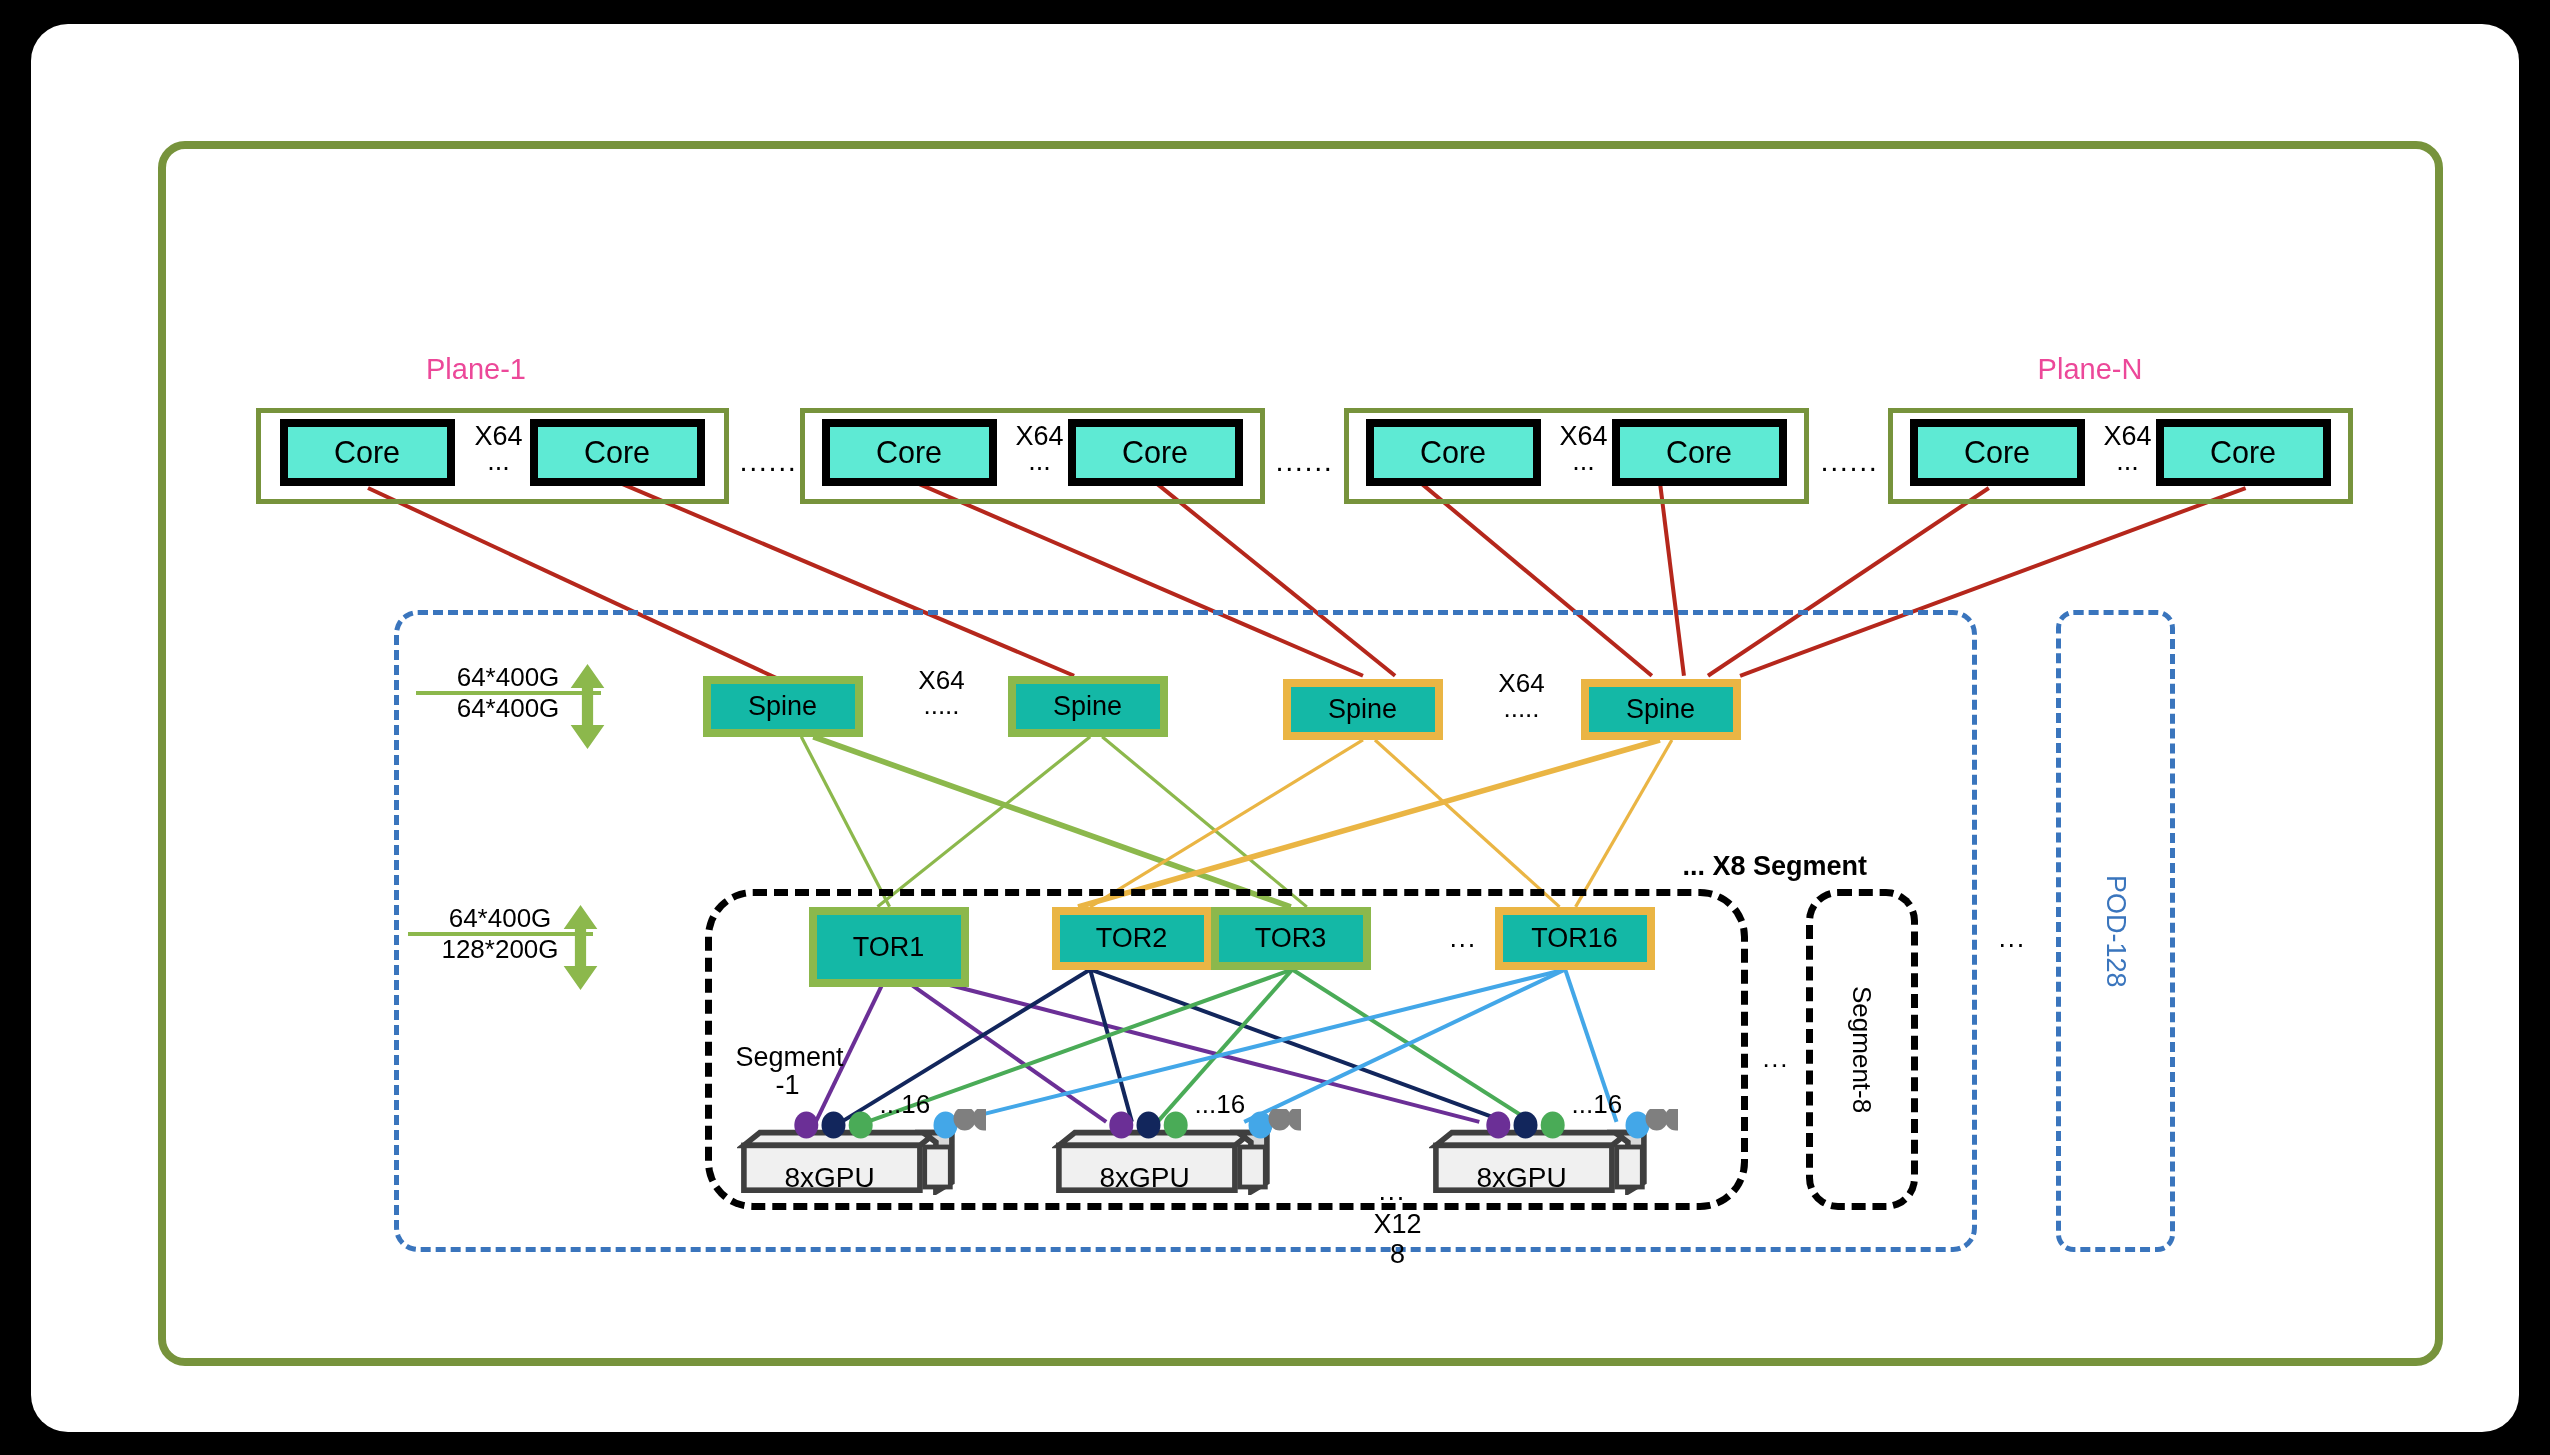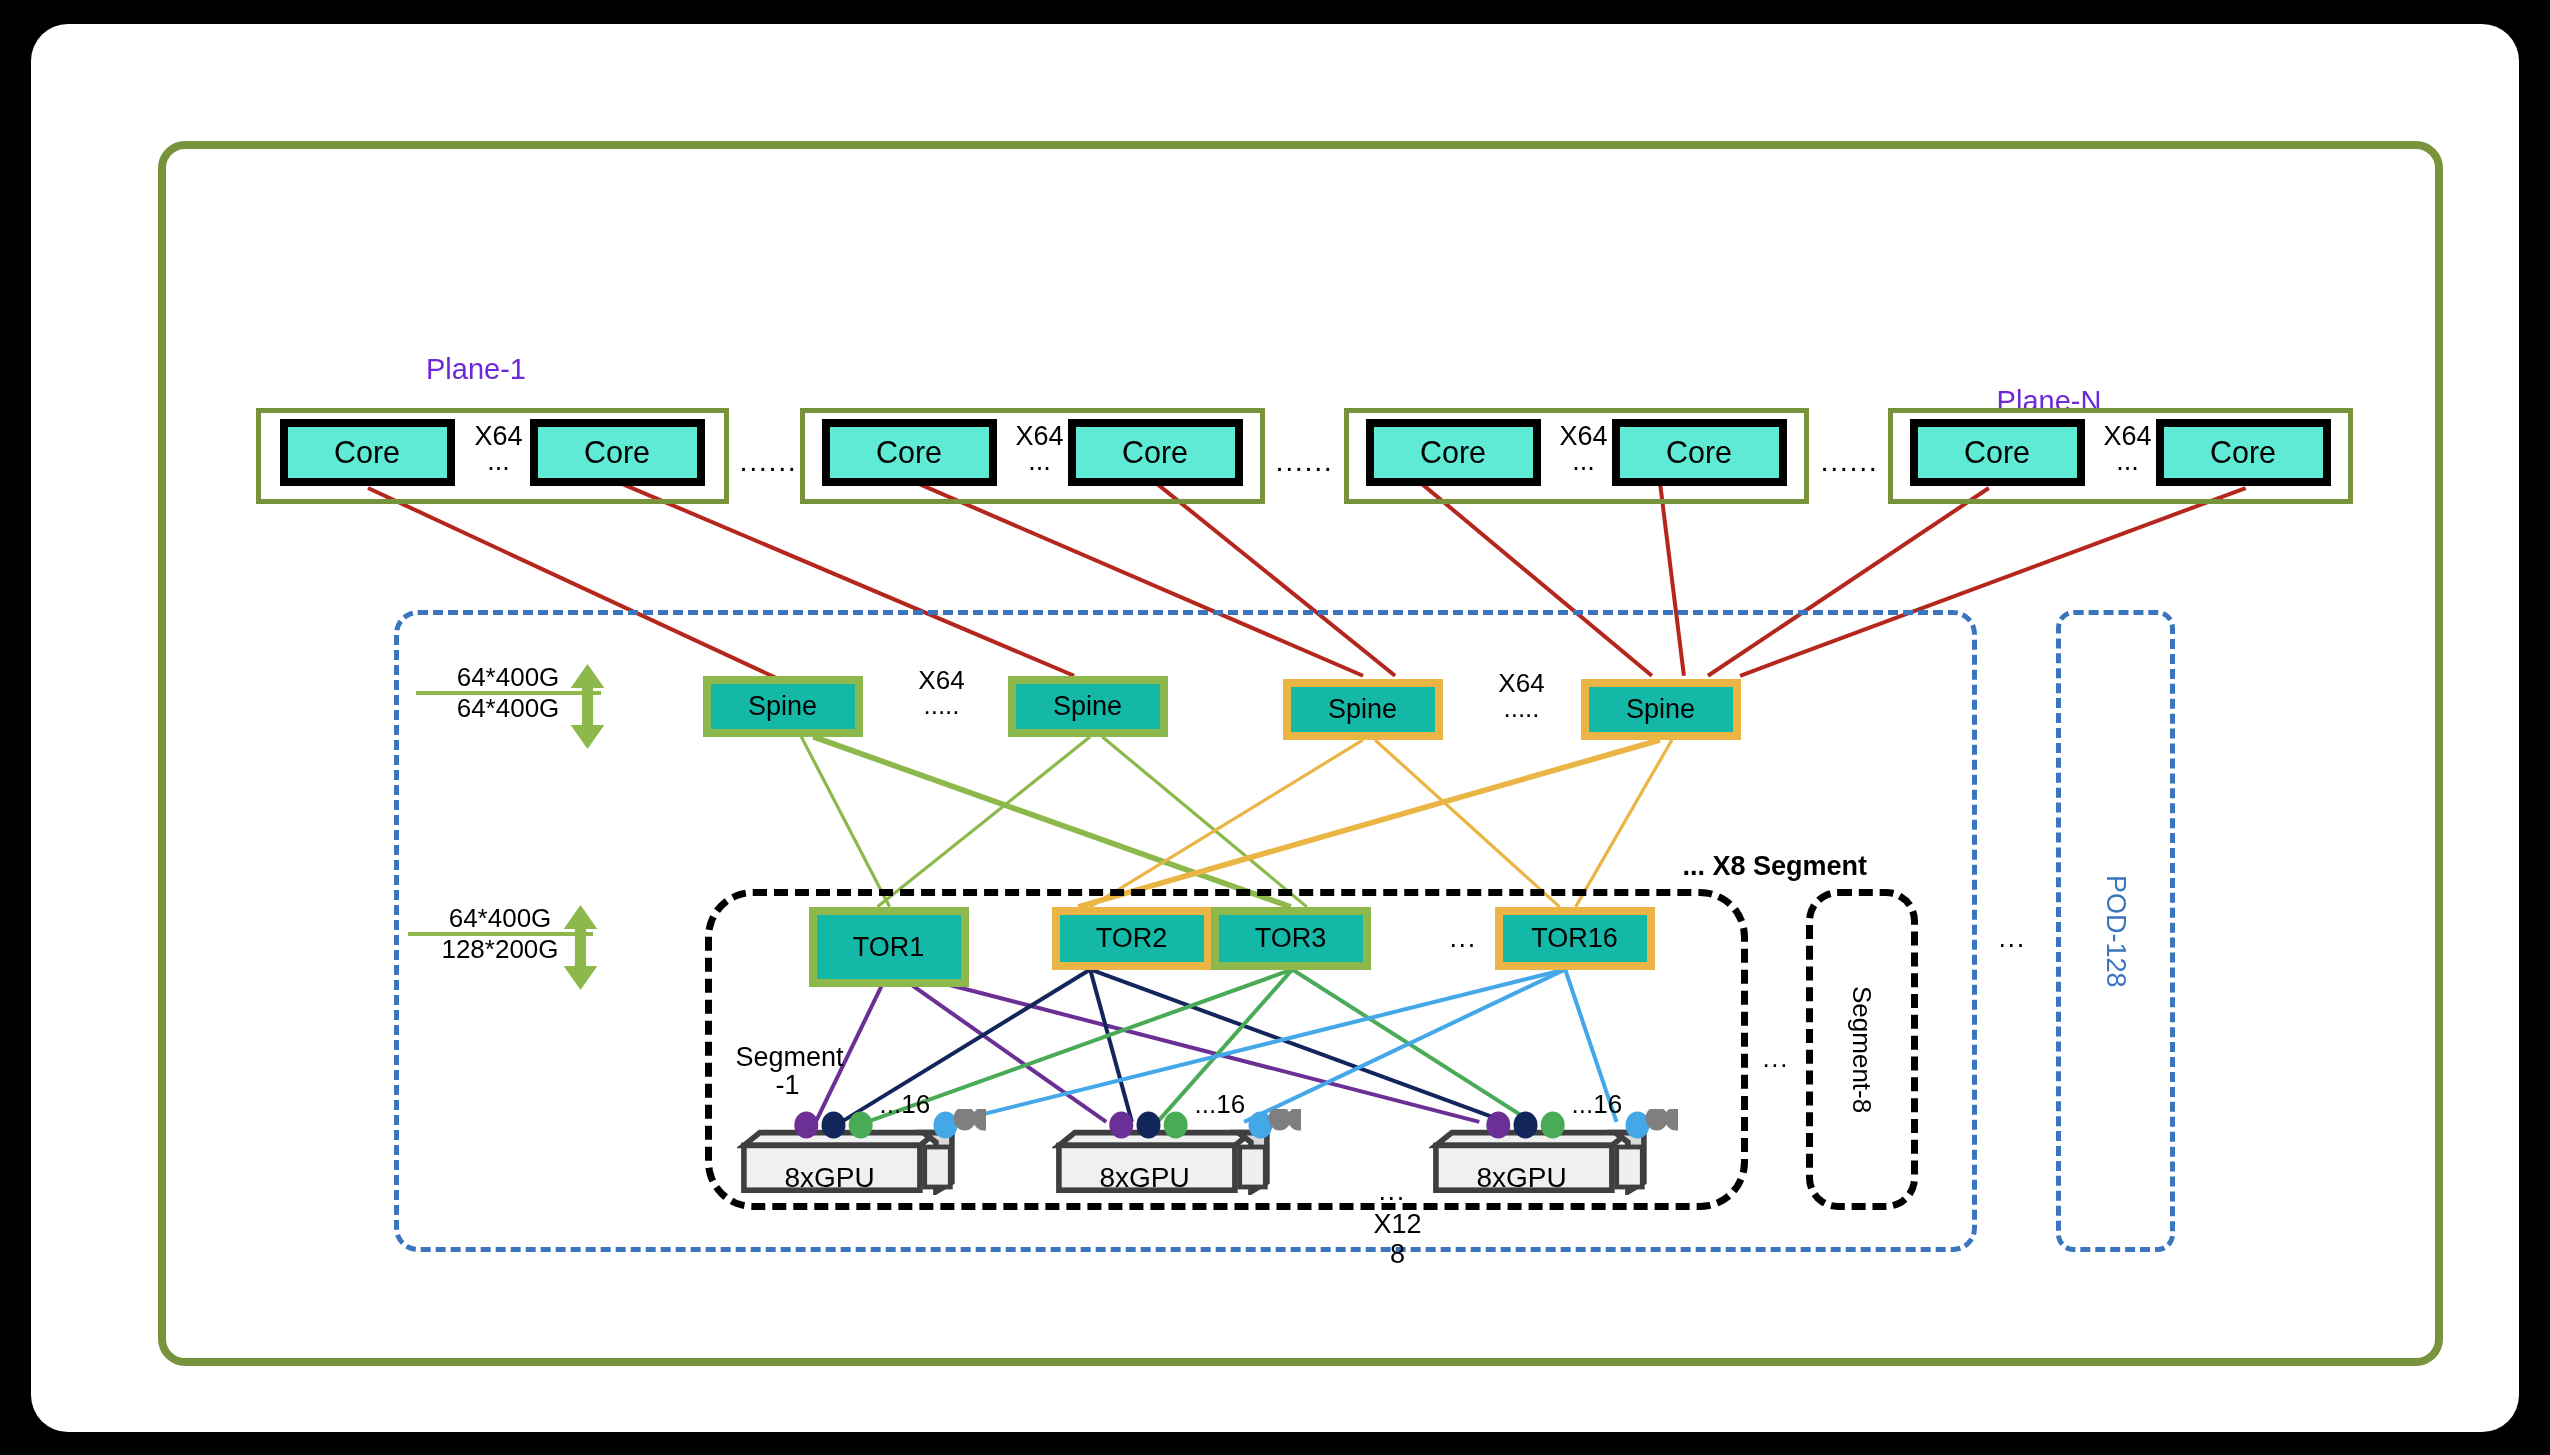--- a/index.html
+++ b/index.html
@@ -3,21 +3,21 @@
 <meta charset="utf-8">
 <style>
   html,body{margin:0;padding:0;background:#000;}
   body{width:2550px;height:1456px;font-family:"Liberation Sans",sans-serif;position:relative;overflow:hidden;}
   #card{position:absolute;left:30.5px;top:24px;width:2488px;height:1408px;background:#fff;border-radius:37px;}
   #greenframe{position:absolute;left:127px;top:117px;width:2285px;height:1225px;border:8.8px solid #77933c;border-radius:27px;box-sizing:border-box;}
   #title{position:absolute;left:197px;top:173px;font-size:50px;font-weight:bold;color:#b5271c;letter-spacing:-0.4px;white-space:nowrap;}
 
   svg#links{position:absolute;left:0;top:0;width:2550px;height:1456px;pointer-events:none;}
 
-  .planelabel{position:absolute;font-size:29px;color:#6d28d9;white-space:nowrap;text-align:center;}
+  .planelabel{position:absolute;font-size:29px;color:#ec4899;white-space:nowrap;text-align:center;}
   .planebox{position:absolute;border:5.6px solid #77933c;background:transparent;box-sizing:border-box;display:flex;align-items:center;}
   .corebox{position:absolute;border:8.8px solid #000;background:#5eead4;box-sizing:border-box;display:flex;align-items:center;justify-content:center;font-size:30.5px;color:#000;}
   .x64lbl{position:absolute;font-size:27px;color:#000;text-align:center;line-height:0.92;white-space:nowrap;}
   .dots6{position:absolute;font-size:29px;color:#000;letter-spacing:1.6px;white-space:nowrap;}
 
   #podbox{position:absolute;left:363px;top:586px;width:1583px;height:642px;border:5.6px dashed #3a75bd;border-radius:24px;box-sizing:border-box;}
   #podn{position:absolute;left:2025px;top:586px;width:119px;height:642px;border:5.6px dashed #3a75bd;border-radius:17.7px;box-sizing:border-box;}
   #pod128lbl{position:absolute;left:2025px;top:586px;width:119px;height:642px;display:flex;align-items:center;justify-content:center;}
   #pod128lbl span{writing-mode:vertical-rl;font-size:27px;color:#3a75bd;white-space:nowrap;}
   #poddots{position:absolute;left:1968px;top:899px;font-size:27px;color:#000;letter-spacing:1.6px;}
@@ -98,21 +98,21 @@
       <line x1="1572" y1="1178" x2="1870" y2="1368"></line>
     </g>
     <g stroke="#43a7e8" stroke-width="5" fill="none">
       <line x1="1912" y1="1178" x2="1148" y2="1368"></line>
       <line x1="1912" y1="1178" x2="1512" y2="1368"></line>
       <line x1="1912" y1="1178" x2="1976" y2="1368"></line>
     </g>
   </svg>
 
   <div class="planelabel" style="left:345px;top:329px;width:201px;">Plane-1</div>
-  <div class="planelabel" style="left:1918px;top:329px;width:201px;margin-top:32px;">Plane-N</div>
+  <div class="planelabel" style="left:1959px;top:329px;width:201px;">Plane-N</div>
 
   <div class="planebox" style="left:225px;top:384px;width:473px;height:96px;"></div>
   <div class="corebox" style="left:249px;top:395px;width:175px;height:67px;">Core</div>
   <div class="corebox" style="left:499px;top:395px;width:175px;height:67px;">Core</div>
   <div class="x64lbl" style="left:440px;top:400px;width:56px;">
     <div>X64</div>
     <div>...</div>
   </div>
   <div class="dots6" style="left:709px;top:421px;">......</div>
 

